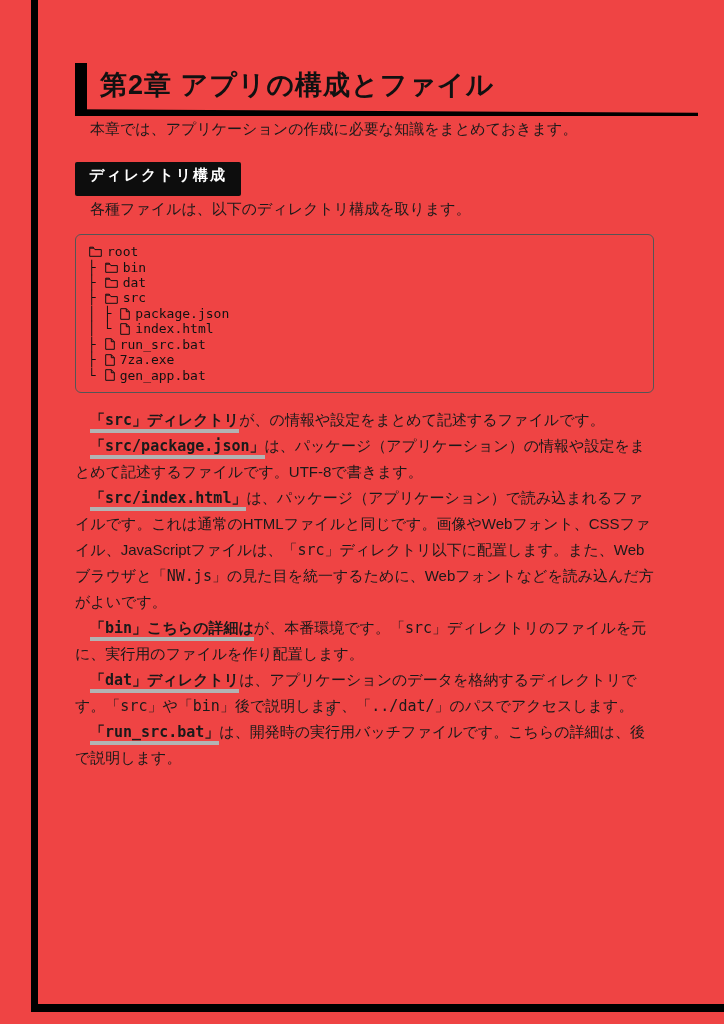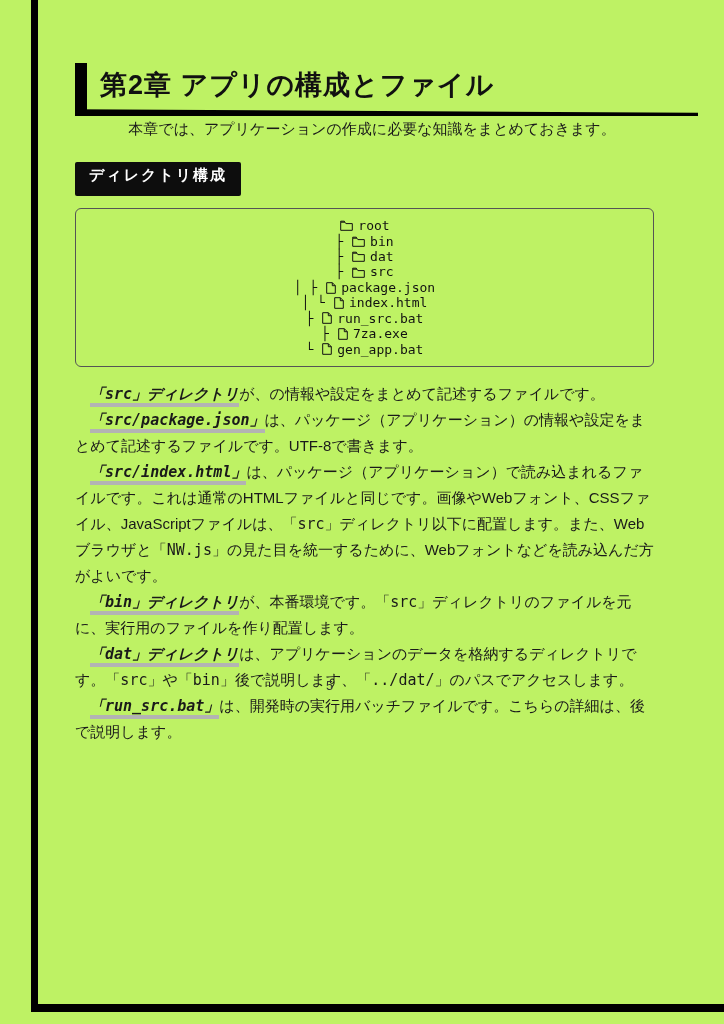--- a/index.html
+++ b/index.html
@@ -1,19 +1,19 @@
 <!DOCTYPE html>
 <html><head>
 <meta charset="utf-8">
 <style>
   html,body{margin:0;padding:0;background:#e8e8e8;}
   .page{
     position:relative;
     width:724px;height:1024px;
-    background:#bef264;
+    background:#ef4444;
     margin:0 auto;
     overflow:hidden;
     font-family:"Liberation Sans","DejaVu Sans",sans-serif;
     color:#1a1a1a;
   }
   .edge-left{position:absolute;left:31px;top:0;bottom:12px;width:7px;background:#000;}
   .edge-bottom{position:absolute;left:31px;right:0;bottom:12px;height:8px;background:#000;}
 
   .content{position:absolute;left:75px;top:0;width:579px;}
 
@@ -22,50 +22,49 @@
   .chapter h1{
     margin:0;font-size:27px;font-weight:bold;line-height:1.75;
     letter-spacing:1px;color:#111;
   }
   .chapter-rule{
     height:7px;background:#000;width:calc(100% + 44px);
     clip-path:polygon(0 0,100% 50%,100% 100%,0 100%);
   }
 
   p.body{margin:0;font-size:15px;line-height:26px;text-indent:1em;color:#1a1a1a;}
-  .intro{margin-top:22px;text-align:center;}
+  .intro{margin-top:22px;}
 
   .section-label{
     display:inline-block;margin:20px 0 0 0;
     background:#0d0d0d;color:#fff;
     font-size:15px;font-weight:bold;letter-spacing:2px;
     padding:4px 14px 11px 14px;border-radius:2px;
   }
   .lead{margin-top:16px;}
 
   .tree-box{
     margin-top:12px;
     border:1.5px solid #555;border-radius:6px;
     padding:9px 12px;
     font-family:"DejaVu Sans Mono","Liberation Mono",monospace;
     font-size:13px;line-height:15.4px;color:#111;
   }
-  .tree-line{white-space:pre;display:flex;align-items:center;justify-content:center;}
+  .tree-line{white-space:pre;display:flex;align-items:center;}
   .tree-prefix{white-space:pre;}
   .tree-icon{display:inline-flex;align-items:center;margin:0 5px 0 1px;}
   .tree-icon svg{display:block;}
   .tree-label{white-space:pre;}
 
   .paragraphs{margin-top:14px;}
   .term{
     font-family:"DejaVu Sans Mono","Liberation Mono",monospace;
     font-weight:bold;
     border-bottom:4px solid #b3b3b3;
     padding-bottom:0px;
-    font-style:italic;
   }
   .code{
     font-family:"DejaVu Sans Mono","Liberation Mono",monospace;
   }
 
   .page-number{
     position:absolute;left:0;right:70px;bottom:52px;
     text-align:center;font-size:13px;color:#333;
   }
 </style>
@@ -81,20 +80,21 @@
     <header class="chapter">
       <div class="chapter-bar"></div>
       <h1>第2章 アプリの構成とファイル</h1>
     </header>
     <div class="chapter-rule"></div>
 
     <p class="body intro">本章では、アプリケーションの作成に必要な知識をまとめておきます。</p>
 
     <h2 class="section-label">ディレクトリ構成</h2>
 
+    <p class="body lead">各種ファイルは、以下のディレクトリ構成を取ります。</p>
 
     <div class="tree-box" id="tree">
         <div class="tree-line"><span class="tree-prefix"></span><span class="tree-icon"><svg width="13" height="11" viewBox="0 0 13 11">
               <path d="M0.7 2.2 h4.2 l1 1.4 h6.4 v6.7 h-11.6 z M0.7 2.2 v-1 h3.6 l0.6 1" fill="none" stroke="#111" stroke-width="1" stroke-linejoin="round"></path>
             </svg></span><span class="tree-label">root</span></div>
         <div class="tree-line"><span class="tree-prefix">├ </span><span class="tree-icon"><svg width="13" height="11" viewBox="0 0 13 11">
               <path d="M0.7 2.2 h4.2 l1 1.4 h6.4 v6.7 h-11.6 z M0.7 2.2 v-1 h3.6 l0.6 1" fill="none" stroke="#111" stroke-width="1" stroke-linejoin="round"></path>
             </svg></span><span class="tree-label">bin</span></div>
         <div class="tree-line"><span class="tree-prefix">├ </span><span class="tree-icon"><svg width="13" height="11" viewBox="0 0 13 11">
               <path d="M0.7 2.2 h4.2 l1 1.4 h6.4 v6.7 h-11.6 z M0.7 2.2 v-1 h3.6 l0.6 1" fill="none" stroke="#111" stroke-width="1" stroke-linejoin="round"></path>
@@ -121,20 +121,20 @@
         <div class="tree-line"><span class="tree-prefix">└ </span><span class="tree-icon"><svg width="10" height="12" viewBox="0 0 10 12">
               <path d="M0.7 0.7 h5.6 l3 3 v7.6 h-8.6 z" fill="none" stroke="#111" stroke-width="1" stroke-linejoin="round"></path>
               <path d="M6.3 0.7 v3 h3" fill="none" stroke="#111" stroke-width="1"></path>
             </svg></span><span class="tree-label">gen_app.bat</span></div>
       </div>
 
     <div class="paragraphs" id="paragraphs">
         <p class="body rich"><span class="term">「src」ディレクトリ</span><span>が、の情報や設定をまとめて記述するファイルです。</span></p>
         <p class="body rich"><span class="term">「src/package.json」</span><span>は、パッケージ（アプリケーション）の情報や設定をまとめて記述するファイルです。UTF-8で書きます。</span></p>
         <p class="body rich"><span class="term">「src/index.html」</span><span>は、パッケージ（アプリケーション）で読み込まれるファイルです。これは通常のHTMLファイルと同じです。画像やWebフォント、CSSファイル、JavaScriptファイルは、「</span><span class="code">src</span><span>」ディレクトリ以下に配置します。また、Webブラウザと「</span><span class="code">NW.js</span><span>」の見た目を統一するために、Webフォントなどを読み込んだ方がよいです。</span></p>
-        <p class="body rich"><span class="term">「bin」ディレクトリ</span><span>が、本番環境です。「</span><span class="code">src</span><span>」ディレクトリのファイルを元に、実行用のファイルを作り配置します。</span></p>
+        <p class="body rich"><span class="term">「bin」こちらの詳細は</span><span>が、本番環境です。「</span><span class="code">src</span><span>」ディレクトリのファイルを元に、実行用のファイルを作り配置します。</span></p>
         <p class="body rich"><span class="term">「dat」ディレクトリ</span><span>は、アプリケーションのデータを格納するディレクトリです。「</span><span class="code">src</span><span>」や「</span><span class="code">bin</span><span>」後で説明します、「</span><span class="code">../dat/</span><span>」のパスでアクセスします。</span></p>
         <p class="body rich"><span class="term">「run_src.bat」</span><span>は、開発時の実行用バッチファイルです。こちらの詳細は、後で説明します。</span></p>
       </div>
 
     <div class="page-number">5</div>
   </div>
 </div>
 
 </body></html>

